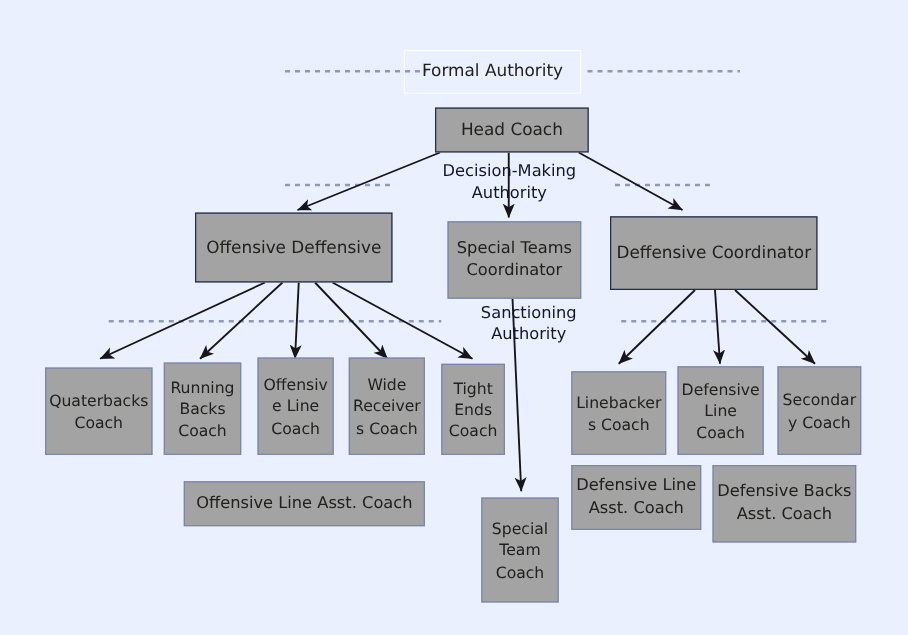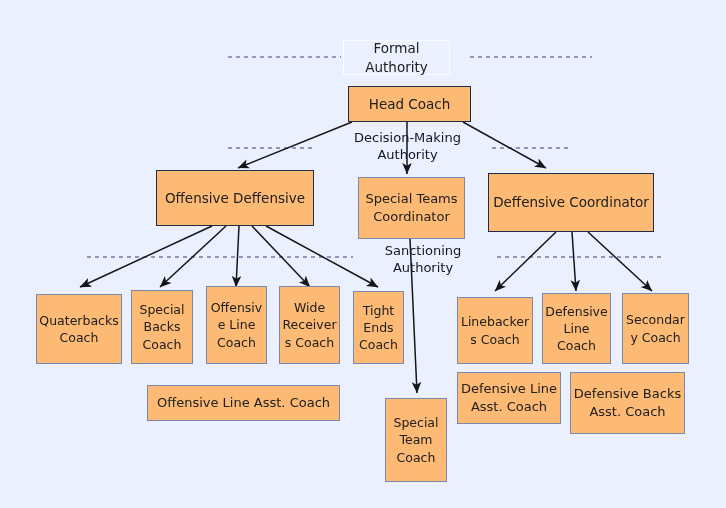--- a/index.html
+++ b/index.html
@@ -23,21 +23,21 @@
     height: 508px;
     pointer-events: none;
   }
   .node {
     position: absolute;
     box-sizing: border-box;
     display: flex;
     align-items: center;
     justify-content: center;
     text-align: center;
-    background: #fdba74;
+    background: #a3a3a3;
     color: #21201f;
     line-height: 1.38;
     word-break: break-word;
     hyphens: none;
     padding: 1px 2px;
   }
   .node.dark {
     border: 1.6px solid #222b4e;
   }
   .node.light {
@@ -90,21 +90,21 @@
     <line x1="252" y1="226" x2="310" y2="287" stroke="#16161a" stroke-width="1.5" marker-end="url(#ah)"></line>
     <line x1="266" y1="226" x2="378" y2="287" stroke="#16161a" stroke-width="1.5" marker-end="url(#ah)"></line>
 
     <line x1="410" y1="239" x2="417" y2="393" stroke="#16161a" stroke-width="1.5" marker-end="url(#ah)"></line>
 
     <line x1="556" y1="232" x2="495" y2="291" stroke="#16161a" stroke-width="1.5" marker-end="url(#ah)"></line>
     <line x1="572" y1="232" x2="576" y2="291" stroke="#16161a" stroke-width="1.5" marker-end="url(#ah)"></line>
     <line x1="588" y1="232" x2="652" y2="291" stroke="#16161a" stroke-width="1.5" marker-end="url(#ah)"></line>
   </svg>
 
-  <div class="node ghost" style="left:343px; top:40px; width:107px; height:35px; font-size:13.5px;">
+  <div class="node ghost" style="left:323px; top:40px; width:142px; height:35px; font-size:13.5px;">
     <span>Formal Authority</span>
   </div>
 
   <div class="node dark" style="left:348px; top:86px; width:123px; height:36px; font-size:13.5px;">
     <span>Head Coach</span>
   </div>
 
   <div class="label" style="left:345px; top:126px; width:125px; height:40px; font-size:13px;">
     <span>Decision-Making Authority</span>
   </div>
@@ -123,21 +123,21 @@
 
   <div class="label" style="left:370px; top:240px; width:106px; height:38px; font-size:13px;">
     <span>Sanctioning Authority</span>
   </div>
 
   <div class="node light" style="left:36px; top:294px; width:86px; height:70px; font-size:12.5px;">
     <span>Quaterbacks Coach</span>
   </div>
 
   <div class="node light" style="left:131px; top:290px; width:62px; height:74px; font-size:12.5px;">
-    <span>Special Backs Coach</span>
+    <span>Running Backs Coach</span>
   </div>
 
   <div class="node light" style="left:206px; top:286px; width:61px; height:78px; font-size:12.5px;justify-content:center;">
     <span>Offensive Line Coach</span>
   </div>
 
   <div class="node light" style="left:279px; top:286px; width:61px; height:78px; font-size:12.5px;">
     <span>Wide Receivers Coach</span>
   </div>
 

